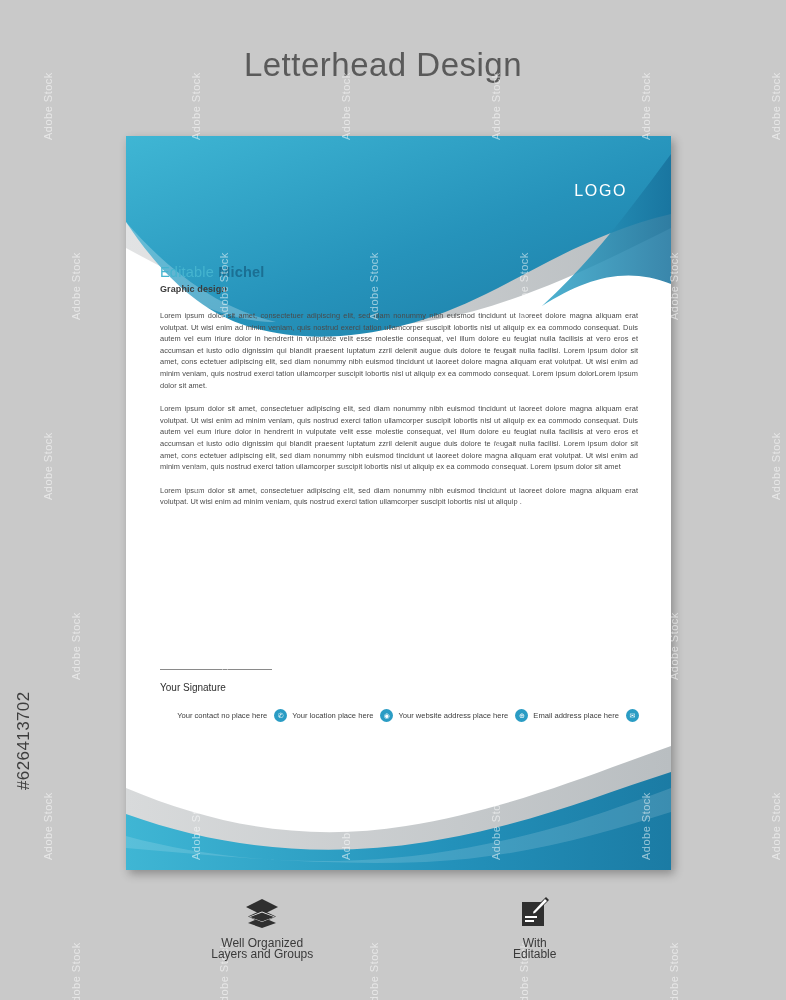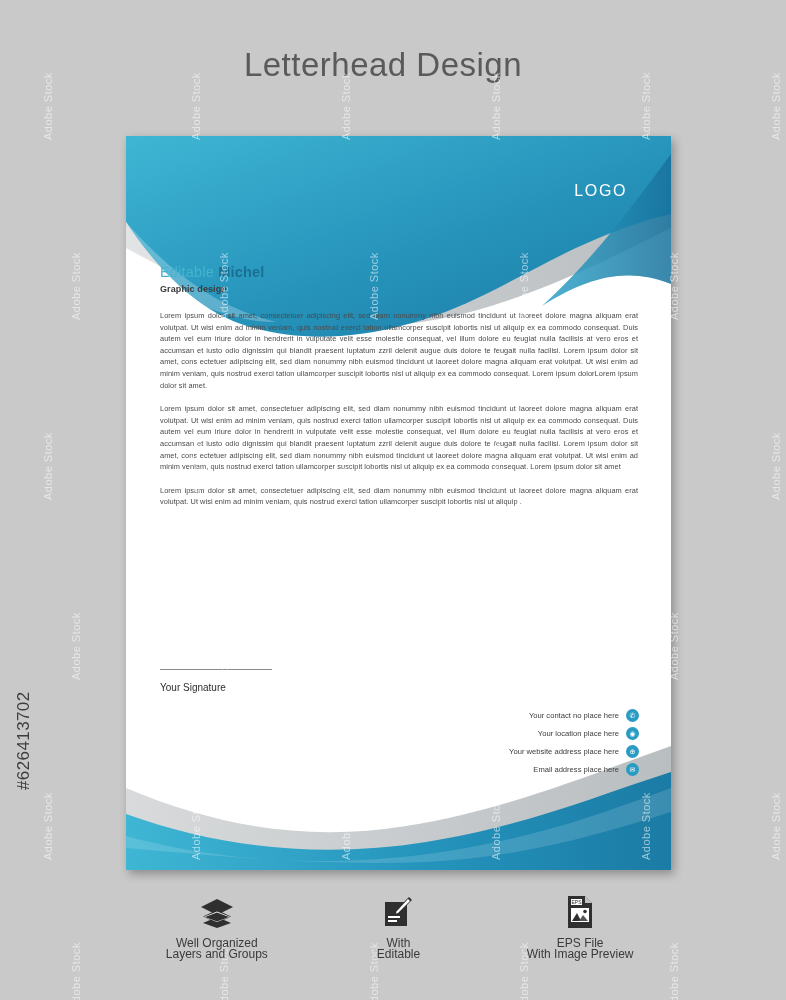--- a/index.html
+++ b/index.html
@@ -121,21 +121,21 @@
     font-size: 10px;
     color: #2f2f2f;
     font-weight: 400;
   }
 
   .contacts {
     position: absolute;
     right: 32px; top: 573px;
     z-index: 6;
     display: flex;
-    flex-direction: column;
+    flex-direction: row;
     gap: 5px;
     align-items: flex-end;
   }
   .contact-row {
     display: flex;
     align-items: center;
     gap: 7px;
   }
   .contact-text {
     font-size: 7.6px;
@@ -291,38 +291,20 @@
           <polygon points="26,1 29,4 15,18 11,19 12,15" fill="#2f2f2f"></polygon>
           <polygon points="25,3 27,5 15,17 13,17.5 13.5,15.5" fill="#ffffff"></polygon>
         </svg>
       </div>
       <div class="feature-label">
         <span>With</span><br>
         <span>Editable</span>
       </div>
     </div>
 
-    <div class="feature">
-      <div class="feature-ico">
-        <svg width="28" height="34" viewBox="0 0 28 34">
-          <path d="M2,1 H19 L26,8 V33 H2 Z" fill="#2f2f2f"></path>
-          <path d="M19,1 L26,8 H19 Z" fill="#ffffff" opacity="0.7"></path>
-          <rect x="5" y="4" width="11" height="6" fill="#ffffff"></rect>
-          <text x="5.5" y="9" font-family="Liberation Sans, sans-serif" font-size="5" fill="#2f2f2f">EPS</text>
-          <rect x="5" y="13" width="18" height="14" fill="#ffffff"></rect>
-          <polygon points="6,26 11,18 15,26" fill="#2f2f2f"></polygon>
-          <polygon points="13,26 17,20 22,26" fill="#555555"></polygon>
-          <circle cx="19" cy="16.5" r="1.8" fill="#2f2f2f"></circle>
-        </svg>
-      </div>
-      <div class="feature-label">
-        <span>EPS File</span><br>
-        <span>With Image Preview</span>
-      </div>
-    </div>
   </div>
 
   <div class="wm-layer" id="wm-layer">
       <div class="wm" style="left: 42px; top: 140px;">Adobe Stock</div>
       <div class="wm" style="left: 70px; top: 320px;">Adobe Stock</div>
       <div class="wm" style="left: 42px; top: 500px;">Adobe Stock</div>
       <div class="wm" style="left: 70px; top: 680px;">Adobe Stock</div>
       <div class="wm" style="left: 42px; top: 860px;">Adobe Stock</div>
       <div class="wm" style="left: 70px; top: 1010px;">Adobe Stock</div>
       <div class="wm" style="left: 190px; top: 140px;">Adobe Stock</div>

